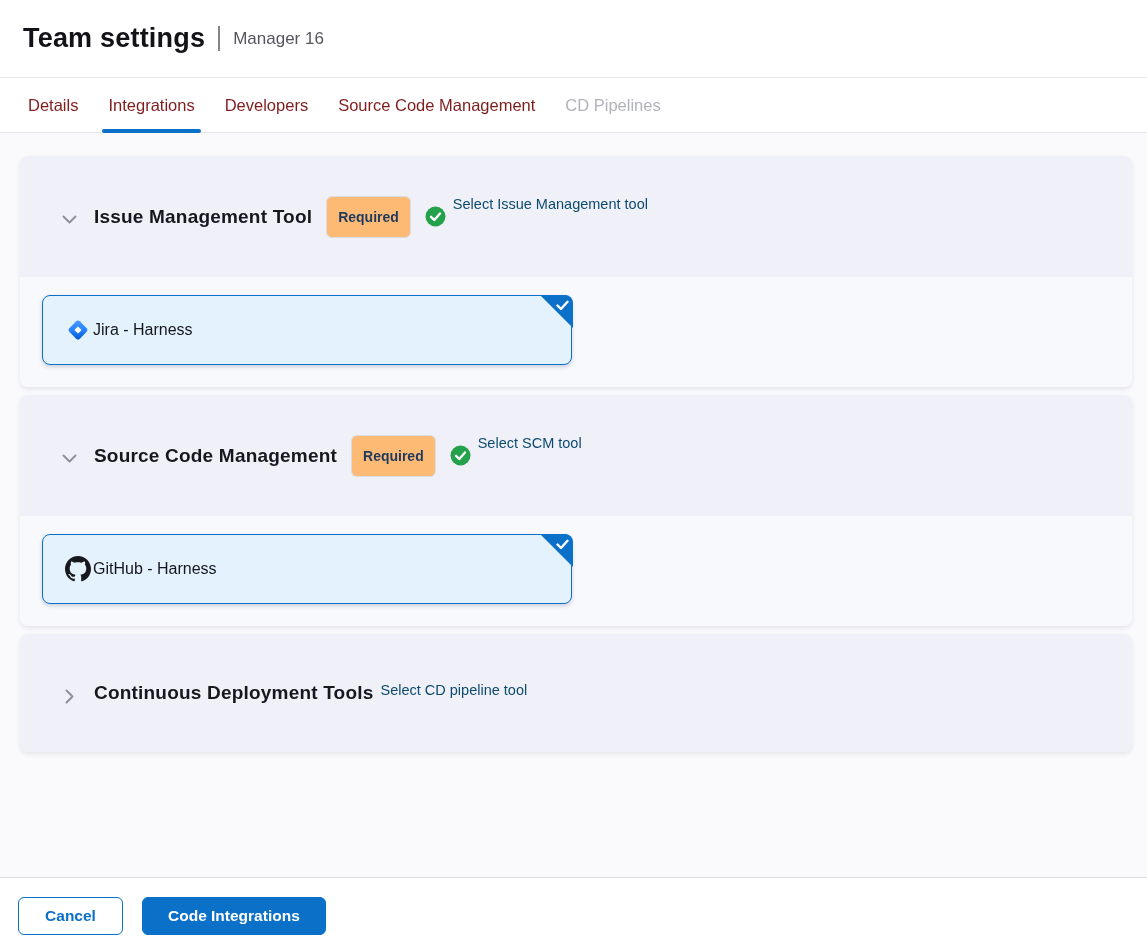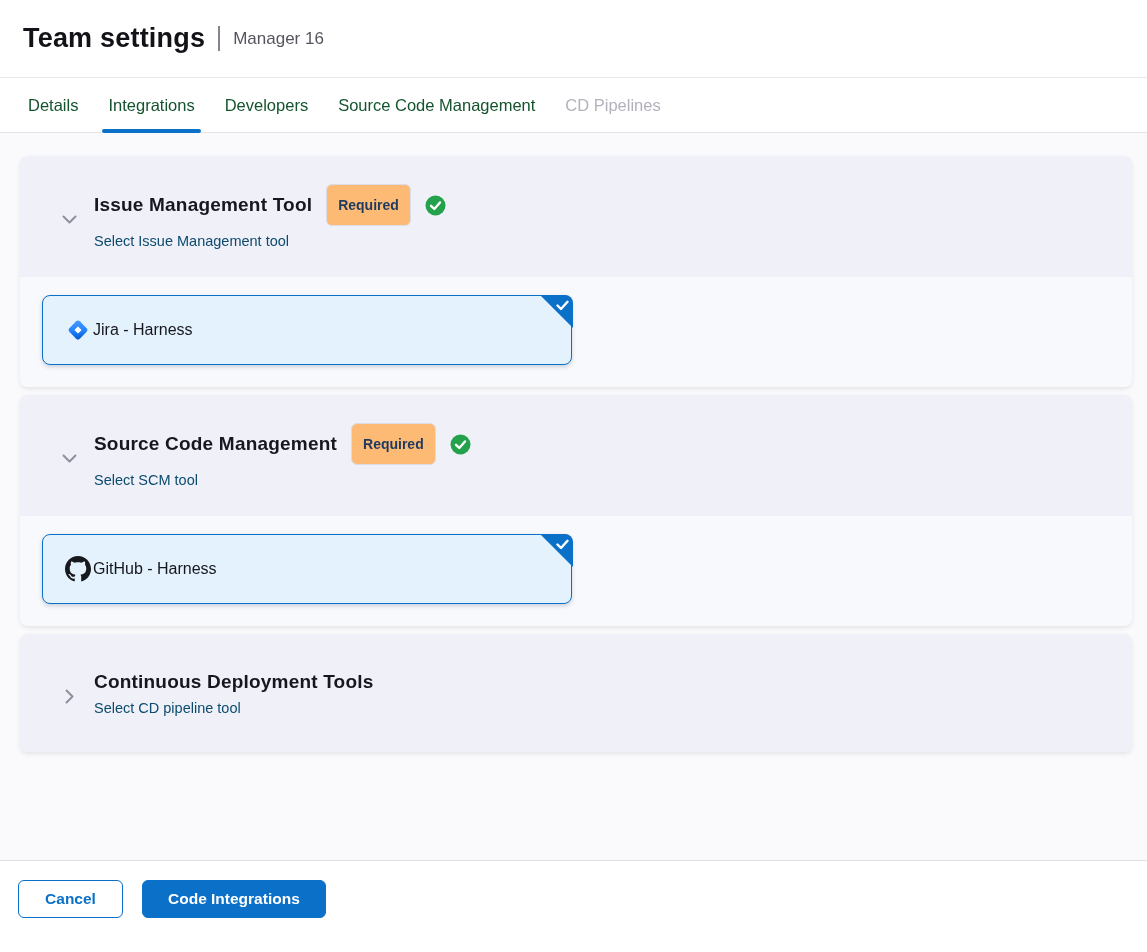--- a/index.html
+++ b/index.html
@@ -21,40 +21,40 @@
   .title-sep { width:2px; height:25px; background:#85858f; }
   .page-subtitle { font-size:17px; color:#55555f; }
 
   
   .tabs {
     height:55px; background:#fff; border-bottom:1px solid #e5e5e9;
     display:flex; align-items:stretch; padding-left:22px; gap:18px; flex:0 0 auto;
   }
   .tab {
     position:relative; display:flex; align-items:center; padding:0 6px;
-    font-size:16.5px; font-weight:500; color:#14532d; cursor:pointer; background:none; border:none;
+    font-size:16.5px; font-weight:500; color:#7f1d1d; cursor:pointer; background:none; border:none;
     font-family:"Liberation Sans", sans-serif;
   }
   .tab.active::after {
     content:""; position:absolute; left:0; right:0; bottom:-1px; height:4px;
     background:#0b70c8; border-radius:3px;
   }
   .tab.disabled { color:#b2b2bd; cursor:default; }
 
   
   .content { flex:1 1 auto; background:#fafafc; padding:23px 15px 0 20px; }
 
   .accordion { border-radius:8px; box-shadow:0 2px 4px rgba(40,41,61,.10); margin-bottom:8px; overflow:hidden; }
   .acc-header {
     background:#eff0f8; min-height:121px;
     display:flex; align-items:center; padding:0 24px 0 40px; cursor:pointer;
   }
   .accordion.collapsed .acc-header { min-height:118px; }
   .chevron { width:18px; display:flex; justify-content:center; margin-right:16px; flex:0 0 auto; margin-top:6px; }
-  .acc-titles { display:flex; flex-direction:column; gap:7px; }
+  .acc-titles { display:flex; gap:7px; }
   .title-row { display:flex; align-items:center; gap:14px; }
   .acc-title { font-size:19px; font-weight:700; color:#17171f; letter-spacing:.2px; }
   .badge {
     display:inline-flex; align-items:center; background:#fdba74; border:1px solid #dcdce4;
     border-radius:6px; padding:12px 11px; font-size:14px; font-weight:700; color:#1f3a5f;
   }
   .check-circle { display:flex; }
   .acc-sub { font-size:14.5px; color:#0c4a6e; }
 
   .acc-body { background:#f8f9fc; padding:18px 0 22px 22px; }
@@ -72,21 +72,21 @@
     overflow:hidden; border-top-right-radius:8px;
   }
   .corner::before {
     content:""; position:absolute; top:0; right:0;
     border-top:33px solid #0b70c8; border-left:33px solid transparent;
   }
   .corner svg { position:absolute; top:5px; right:4px; }
 
   
   .footer {
-    height:92px; background:#fff; border-top:1px solid #dfdfe4;
+    height:75px; background:#fff; border-top:1px solid #dfdfe4;
     display:flex; align-items:flex-start; padding:19px 0 0 18px; gap:19px; flex:0 0 auto;
   }
   .btn {
     height:38px; border-radius:6px; font-size:15.5px; font-weight:700; cursor:pointer;
     display:inline-flex; align-items:center; justify-content:center;
     font-family:"Liberation Sans", sans-serif;
   }
   .btn.secondary { width:105px; background:#fff; border:1.5px solid #0b70c8; color:#0b70c8; }
   .btn.primary { padding:0 25px; background:#0b70c8; border:1.5px solid #0b70c8; color:#fff; }
 </style>

